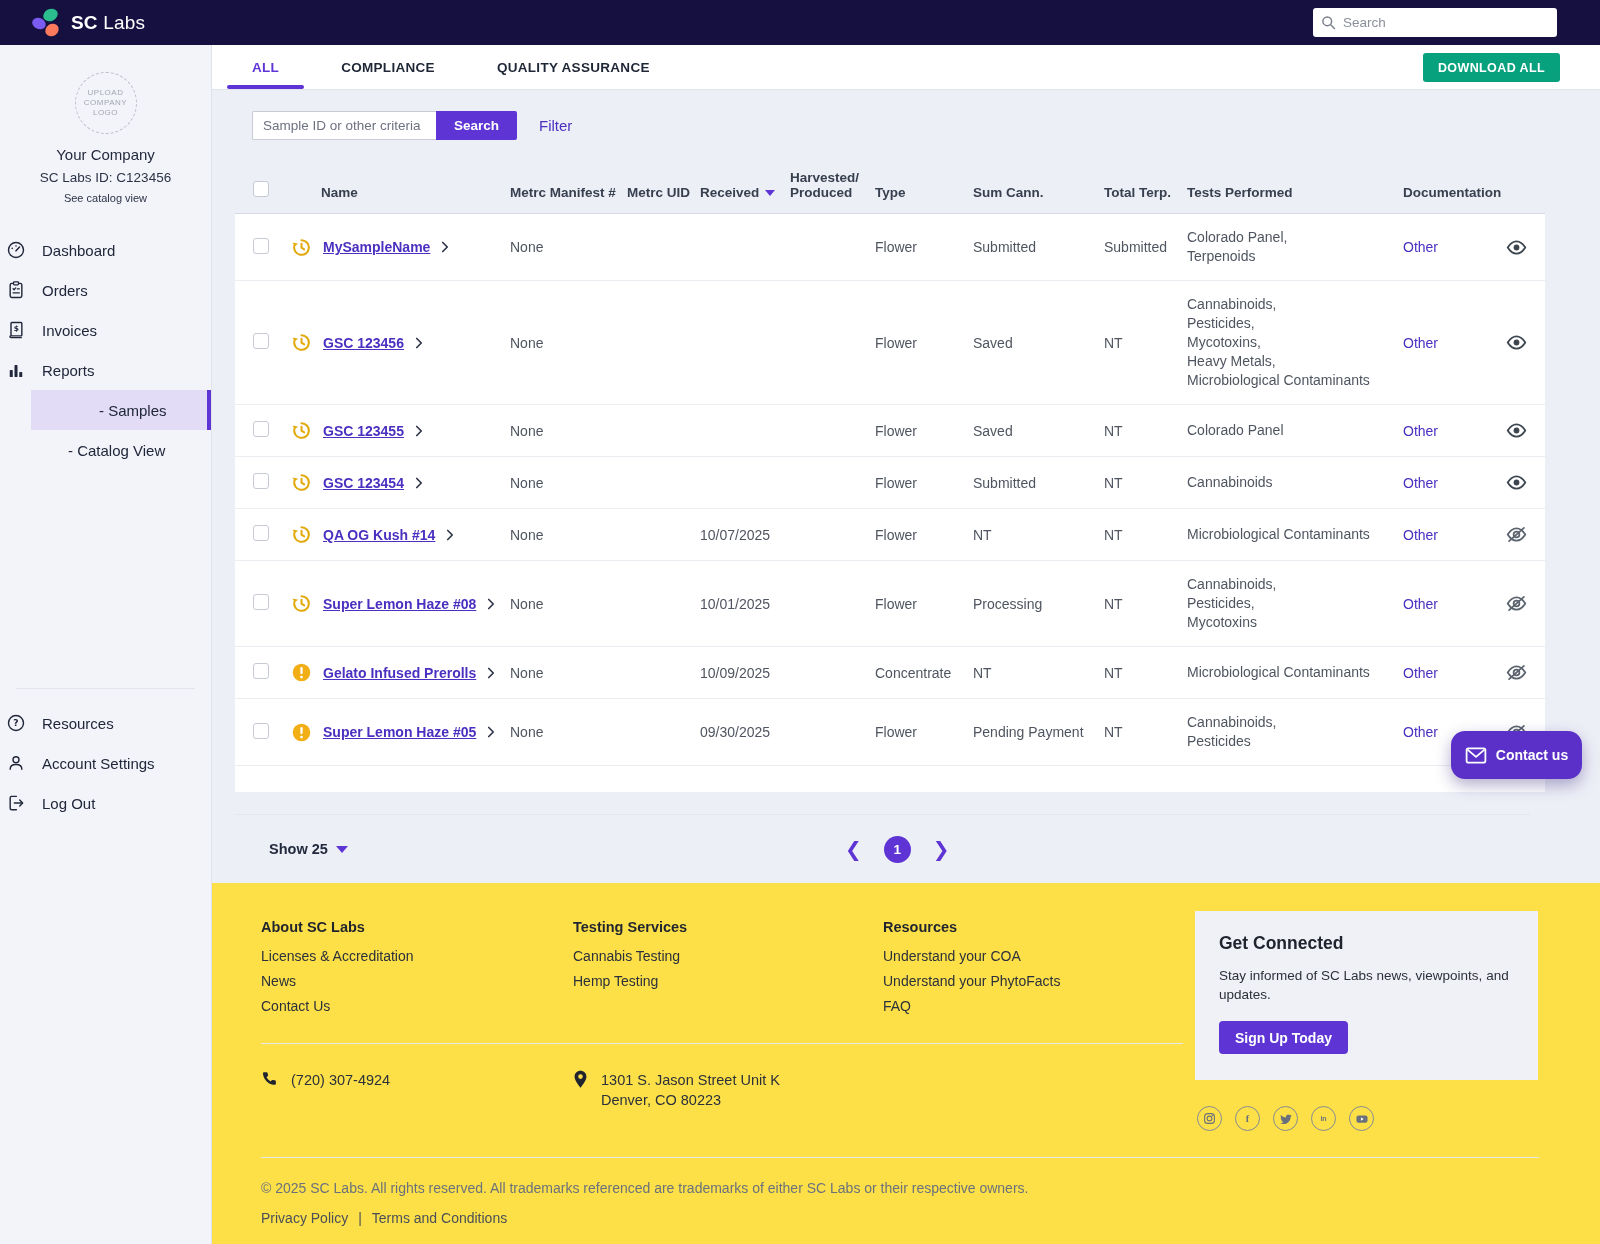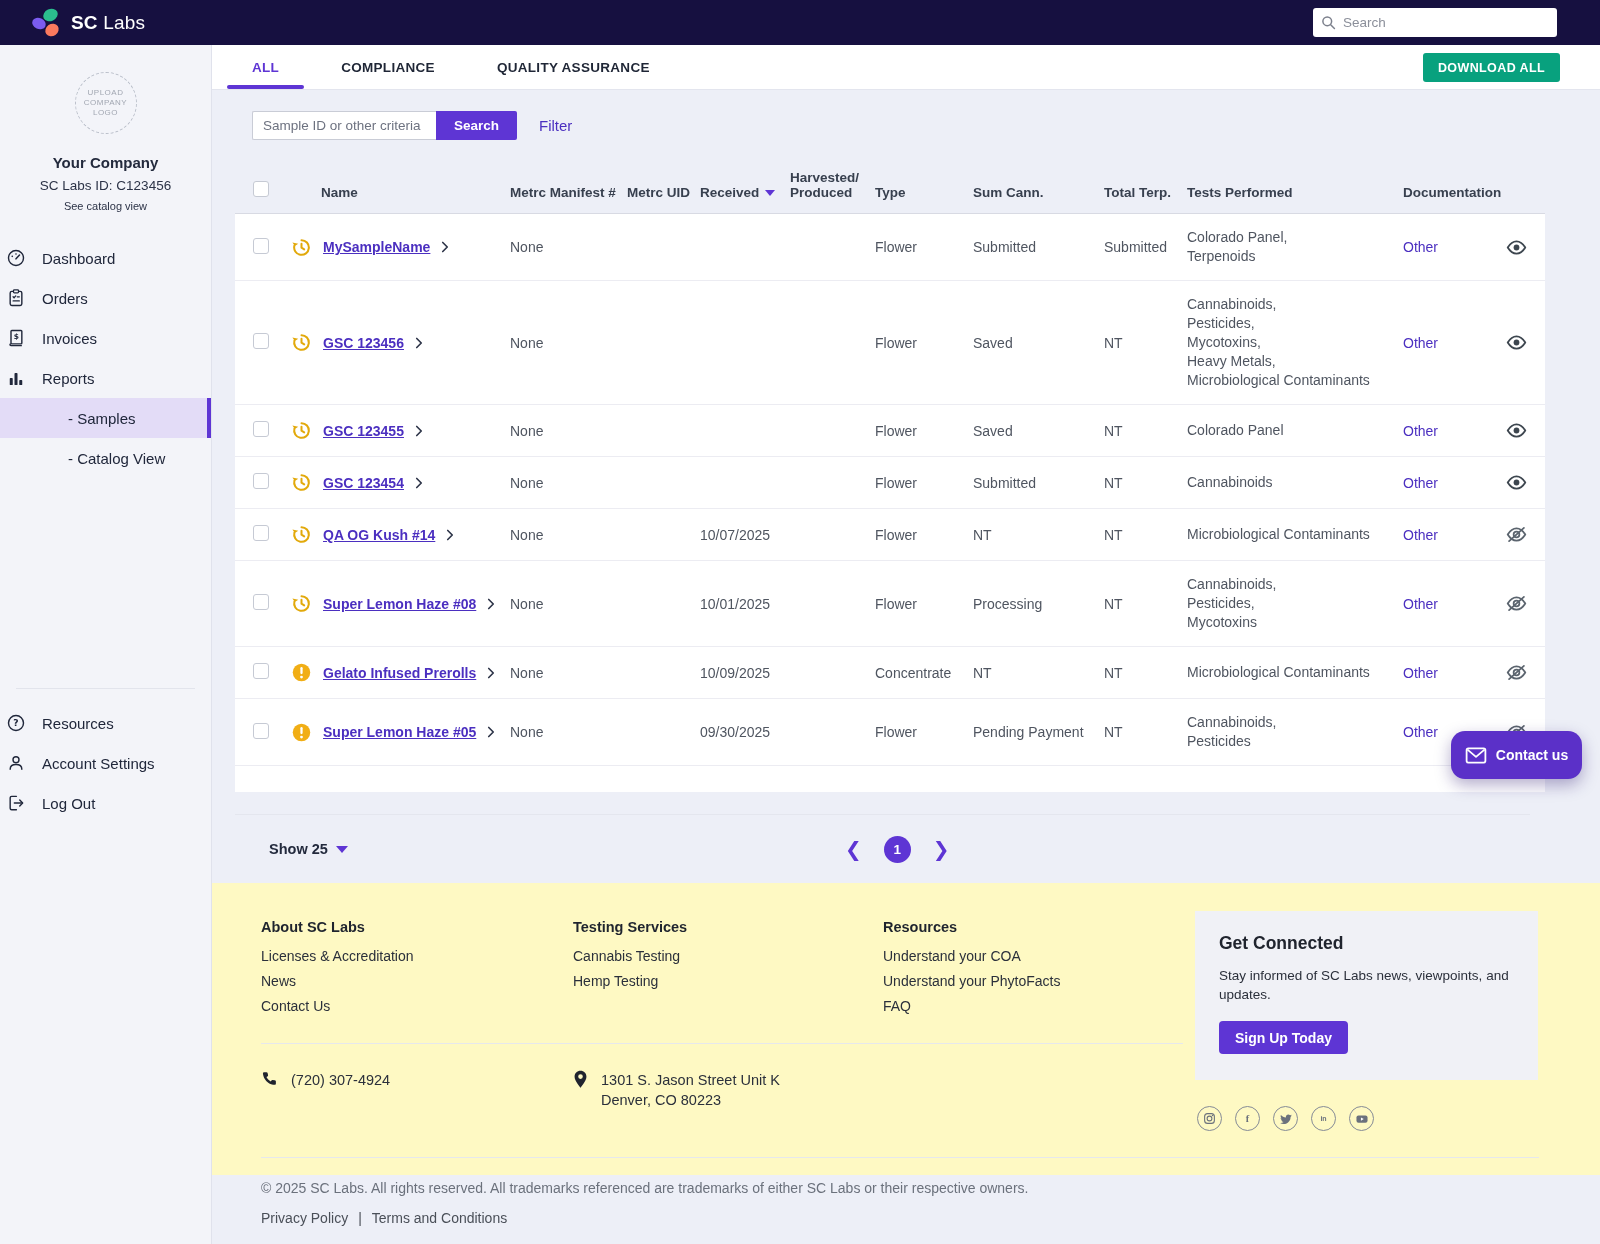--- a/index.html
+++ b/index.html
@@ -15,28 +15,28 @@
   .brand-mark .leaf-coral { width:14px; height:12px; background:#fb7a5e; top:17px; left:13px; transform:rotate(-35deg); }
   .brand-text { color:#fff; font-size:19px; letter-spacing:.2px; }
   .brand-text b { font-weight:bold; }
   .nav-search { position:absolute; right:43px; top:8px; width:244px; height:29px; background:#fff; border-radius:3px; display:flex; align-items:center; padding:0 8px; }
   .nav-search input { border:none; outline:none; flex:1; font-size:13.5px; color:#333; margin-left:7px; font-family:inherit; }
   .nav-search input::placeholder { color:#8b8f9a; }
 
   
   .sidebar { position:absolute; top:45px; left:0; width:212px; height:1199px; background:#f3f4f9; border-right:1px solid #e0e2ec; z-index:20; }
   .logo-circle { width:62px; height:62px; border:1.5px dashed #b9bec9; border-radius:50%; margin:27px auto 0; display:flex; flex-direction:column; justify-content:center; color:#a2a7b2; font-size:8px; letter-spacing:.5px; line-height:10px; text-align:center; cursor:pointer; }
-  .company-name { text-align:center; font-size:15px; font-weight:bold; color:#232a3d; margin-top:20px; }
+  .company-name { text-align:center; font-size:15px; font-weight:normal; color:#232a3d; margin-top:12px; }
   .company-id { text-align:center; font-size:13.5px; color:#2c3347; margin-top:7px; }
   .catalog-link { text-align:center; font-size:11px; color:#2c3347; margin-top:7px; cursor:pointer; }
   .side-nav { margin-top:26px; }
   .nav-item { display:flex; align-items:center; height:40px; padding-left:6px; font-size:15px; color:#20273b; cursor:pointer; position:relative; }
   .nav-item svg { width:20px; height:20px; margin-right:16px; flex:0 0 auto; }
   .nav-sub { display:flex; align-items:center; height:40px; padding-left:68px; font-size:15px; color:#20273b; cursor:pointer; position:relative; }
-  .nav-sub.active { background:#e3dcf7; }
+  .nav-sub.active { background:#e3dcf7;margin-left:31px; }
   .nav-sub.active::after { content:""; position:absolute; right:0; top:0; width:4px; height:100%; background:#5e35d4; }
   .side-divider { height:1px; background:#e2e4ec; margin:18px 16px 14px; }
   .side-bottom { position:absolute; top:625px; left:0; width:100%; }
 
   
   .main { position:absolute; top:45px; left:212px; width:1388px; height:1199px; background:#edeff7; }
   .tabbar { height:45px; background:#fff; border-bottom:1px solid #e3e5ee; display:flex; align-items:stretch; position:relative; }
   .tab { display:flex; align-items:center; padding:0 25px; font-size:13.5px; font-weight:bold; letter-spacing:.3px; color:#1f2636; cursor:pointer; position:relative; margin-left:12px; }
   .tab:first-child { margin-left:15px; }
   .tab.active { color:#5e35d4; }
@@ -68,21 +68,21 @@
 
   .table-endline { width:1295px; height:1px; background:#e4e6ee; margin-top:22px; }
   .pager-row { width:1310px; display:flex; align-items:center; margin-top:14px; height:40px; position:relative; }
   .show-select { margin-left:34px; font-size:14.5px; font-weight:bold; color:#232a3d; cursor:pointer; display:flex; align-items:center; gap:8px; }
   .show-caret { width:0; height:0; border-left:6px solid transparent; border-right:6px solid transparent; border-top:7px solid #5e35d4; }
   .pager-center { position:absolute; left:610px; display:flex; align-items:center; gap:22px; }
   .pg-chev { font-size:20px; color:#5e35d4; cursor:pointer; font-weight:bold; line-height:1; }
   .pg-num { width:27px; height:27px; border-radius:50%; background:#5e35d4; color:#fff; font-size:13.5px; font-weight:bold; display:flex; align-items:center; justify-content:center; cursor:pointer; }
 
   
-  .footer { position:absolute; top:838px; left:0; width:1388px; background:#fef9c3; height:292px; padding-left:49px; padding-top:36px; }
+  .footer { position:absolute; top:838px; left:0; width:1388px; background:#fde047; height:361px; padding-left:49px; padding-top:36px; }
   .footer-top { display:flex; }
   .footer-left { width:922px; }
   .cols3 { display:grid; grid-template-columns:312px 310px 300px; }
   .fcol-title { font-size:14.5px; font-weight:bold; color:#1f242e; margin-bottom:13px; }
   .fcol a { display:block; font-size:14px; color:#2b303b; margin-bottom:9px; text-decoration:none; cursor:pointer; }
   .fdivider { height:1px; background:#e6e8ed; margin-top:20px; }
   .contact-row { display:grid; grid-template-columns:312px 310px 300px; margin-top:26px; }
   .citem { display:flex; gap:13px; font-size:14.5px; color:#2b303b; align-items:flex-start; }
   .citem .ctext { line-height:20px; }
   .footer-right { width:343px; margin-left:12px; margin-top:-8px; }

